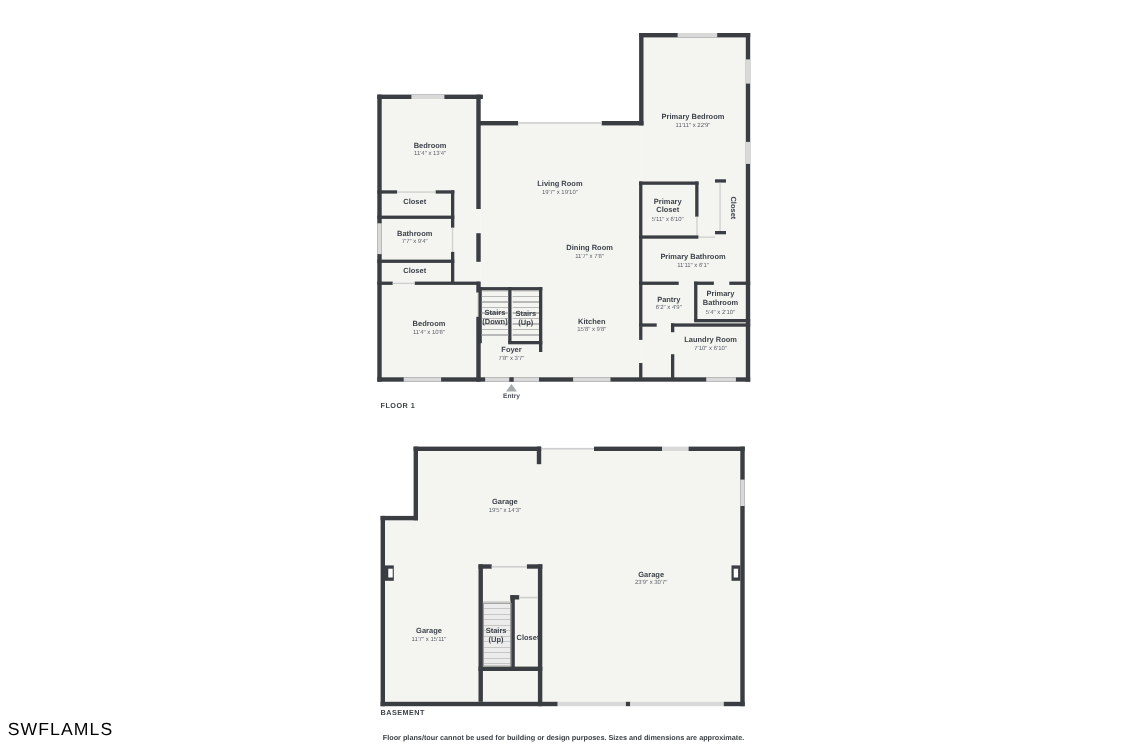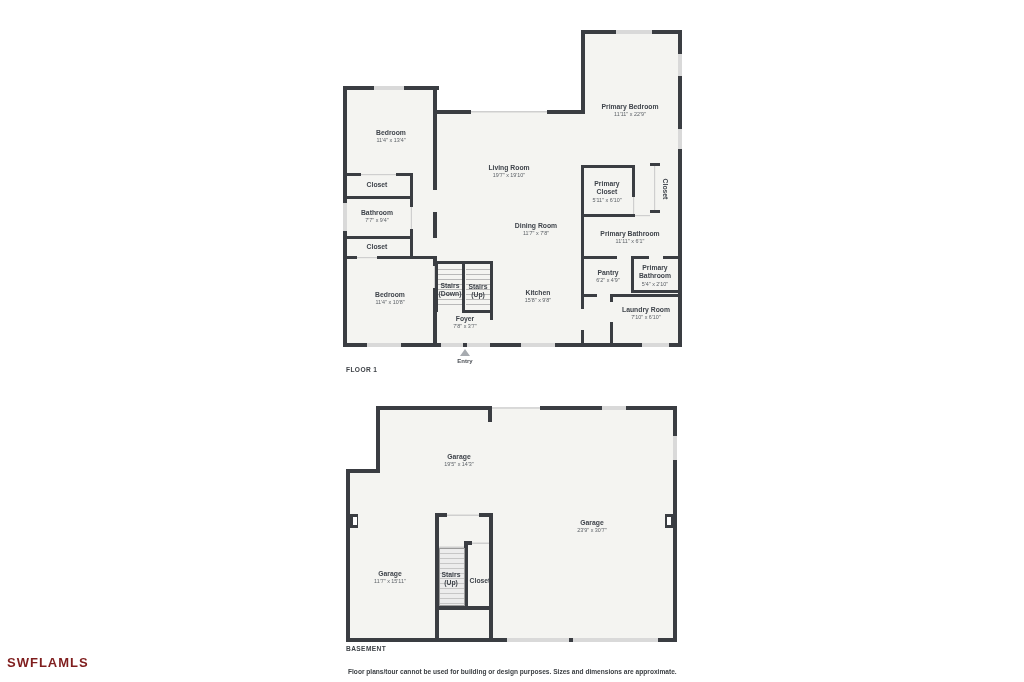--- a/index.html
+++ b/index.html
@@ -26,22 +26,22 @@
   .stairs-shaded { position:absolute; z-index:2; box-sizing:border-box;
     background:repeating-linear-gradient(to bottom, #ececec 0 4px, #c6c6c6 4px 5px);
     border:1px solid #9b9b9b; }
 
   .entry-arrow { position:absolute; width:0; height:0; z-index:3;
     border-left:5px solid transparent; border-right:5px solid transparent;
     border-bottom:7px solid #a7abb0; transform:translate(-50%,0); }
   .entry-label { position:absolute; font-size:6px; font-weight:600; color:#4a4e54;
     transform:translate(-50%,0); z-index:3; }
 
-  .watermark { position:absolute; left:7px; top:655px; font-size:13px; font-weight:700;
-    color:#7f1d1d; letter-spacing:1px; z-index:1; }
+  .watermark { position:absolute; left:7px; top:655px; font-size:16px; font-weight:400;
+    color:#000000; letter-spacing:1px; z-index:1; }
   .address { position:absolute; left:14px; top:682px; font-size:9px; font-weight:700;
     color:#3d4145; z-index:2; }
   .disclaimer { position:absolute; left:348px; top:668px; font-size:6.6px; font-weight:700;
     color:#3d4145; z-index:2; }
 </style>
 </head>
 <body>
 
 <div class="canvas">
 

